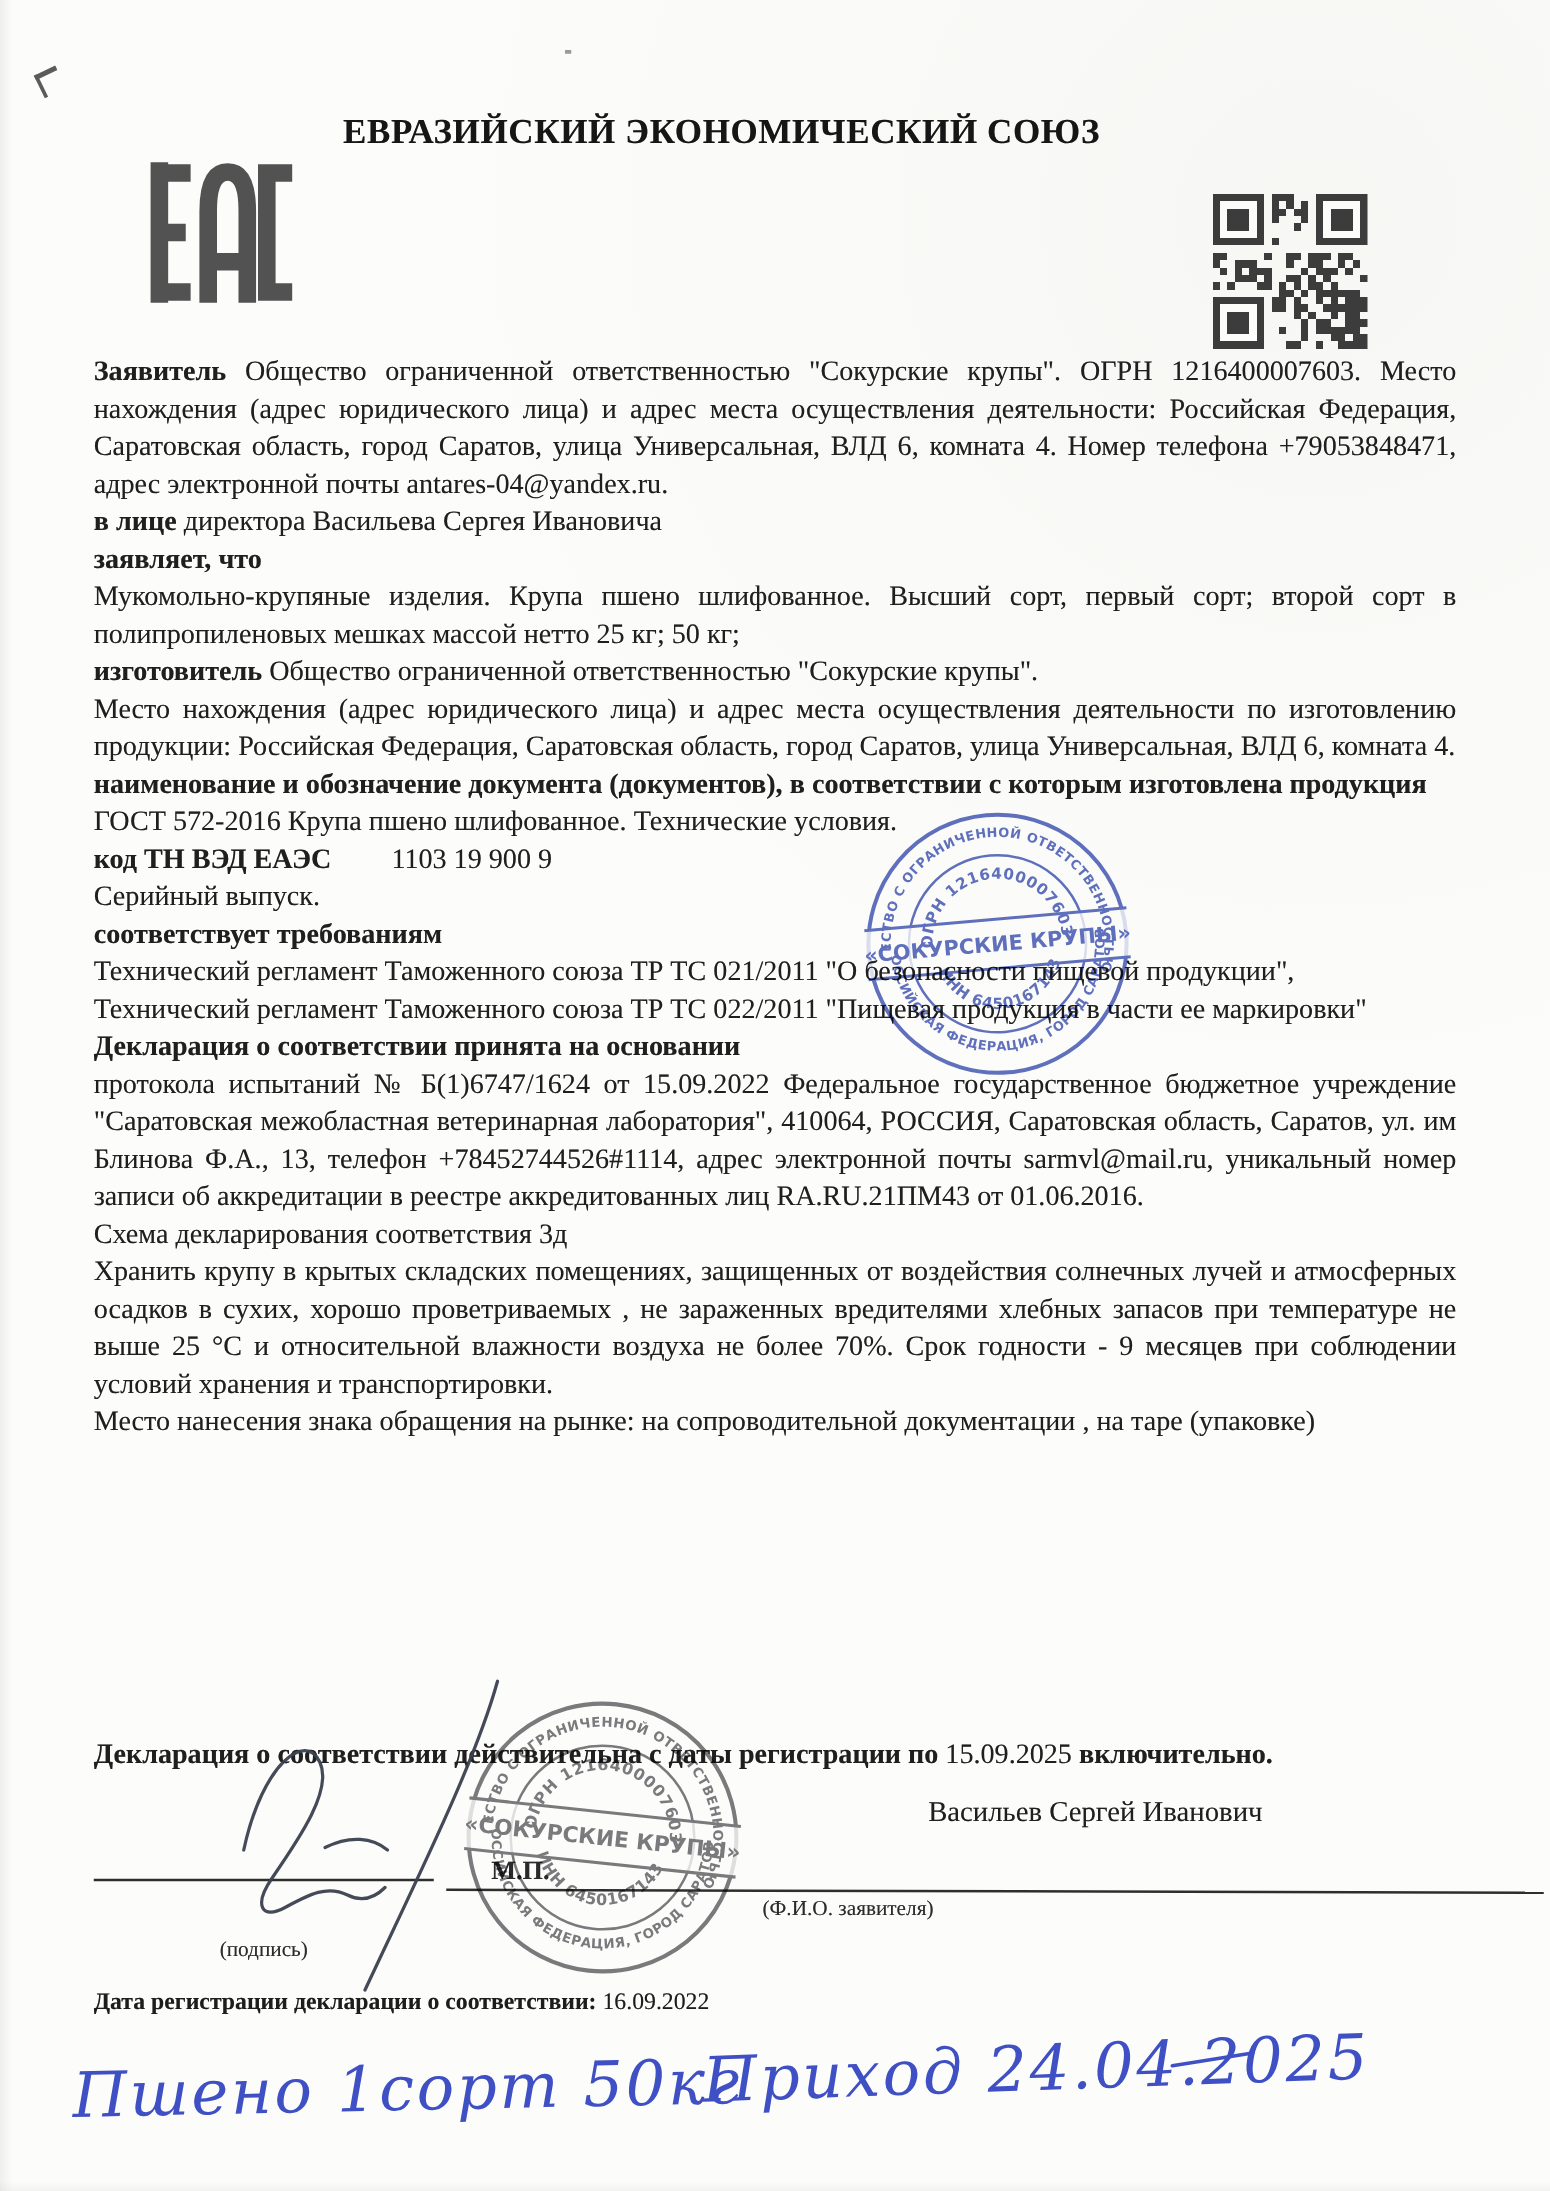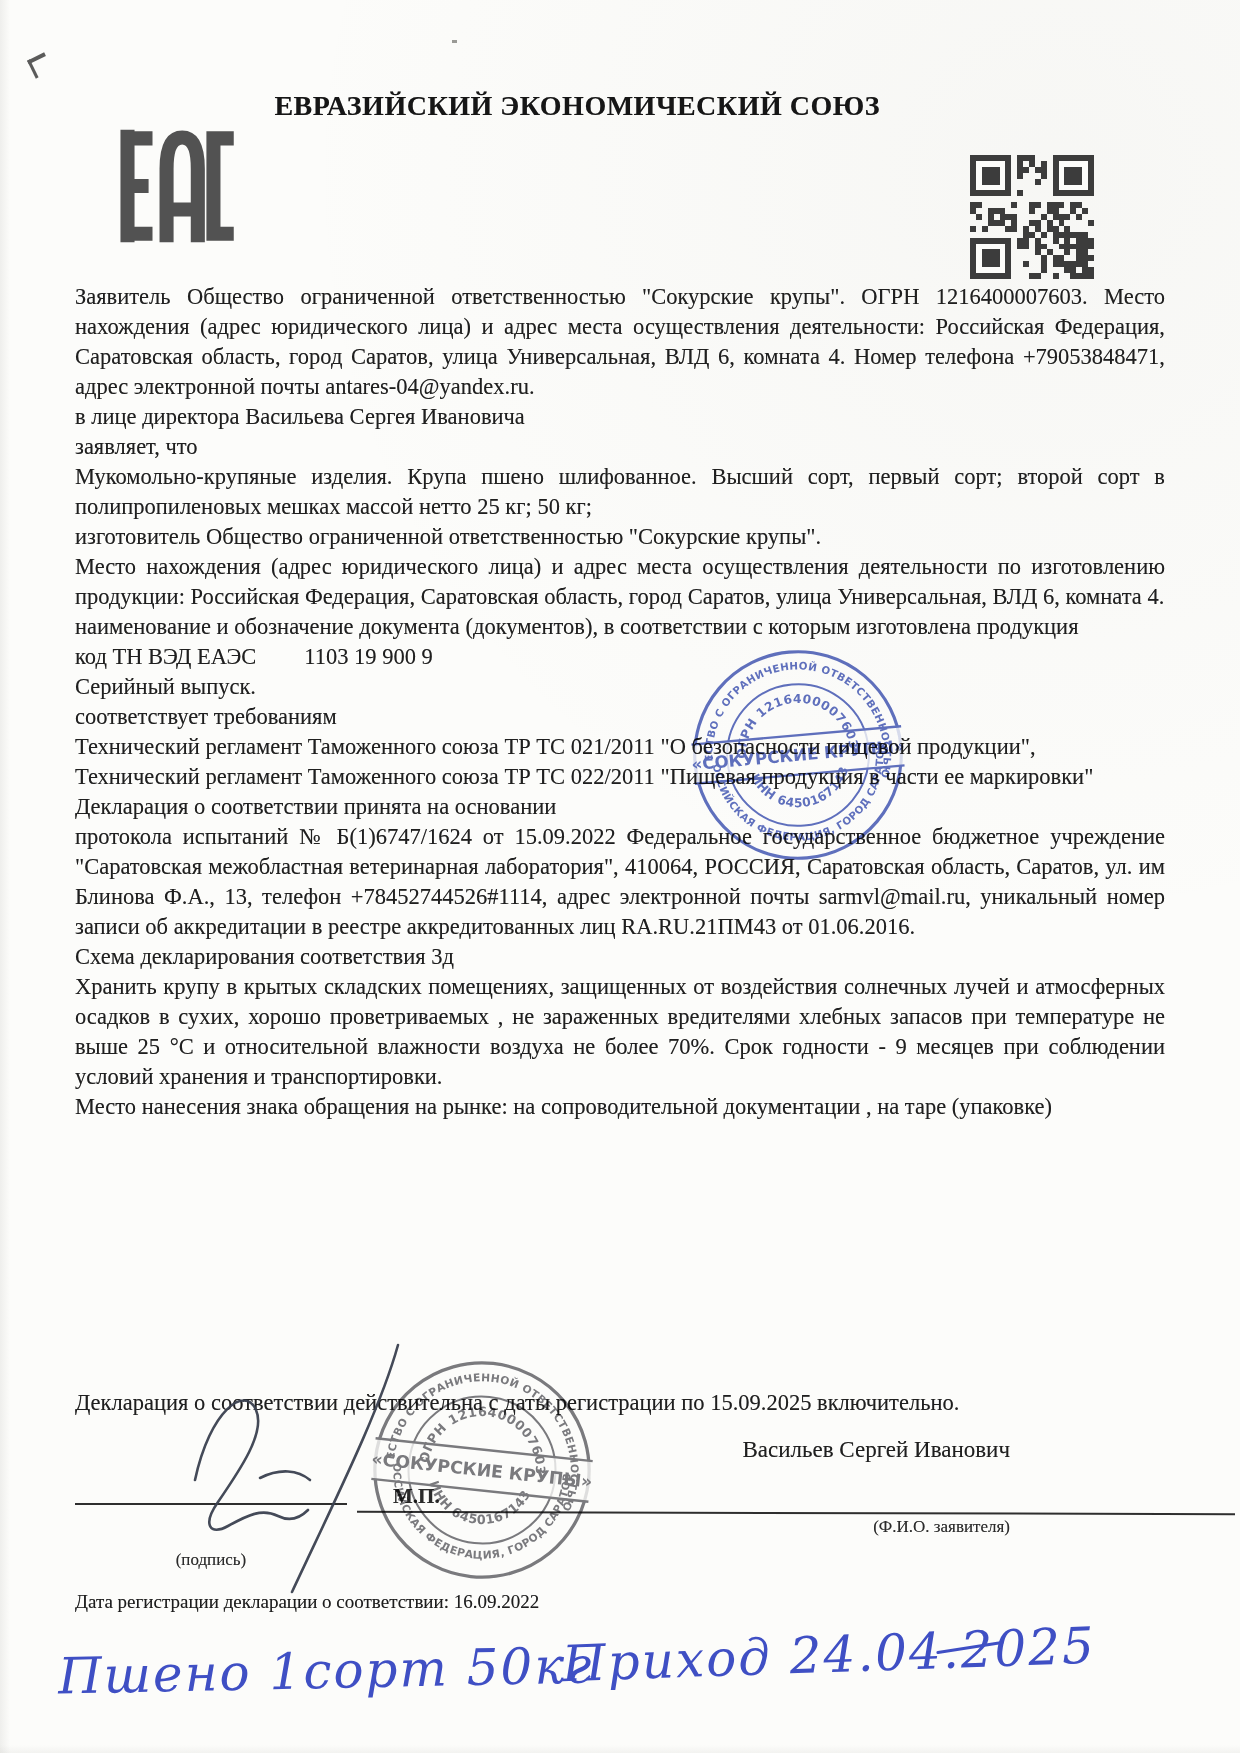--- a/index.html
+++ b/index.html
@@ -17,36 +17,36 @@
   
   .title{position:absolute;left:200px;top:88px;width:680px;text-align:right;
     font-weight:bold;font-size:28px;line-height:36px;color:#161616;letter-spacing:.5px;}
   .eac-logo{position:absolute;left:115px;top:110px;}
   .qr{position:absolute;left:970px;top:150px;}
 
   
   .flow{position:absolute;left:75px;top:282px;width:1090px;height:1118px;overflow:hidden;
     font-size:22.5px;line-height:30px;text-align:justify;color:#1f1f1f;}
   .flow p{margin:0;}
-  .b{font-weight:normal;}
+  .b{font-weight:bold;}
   .gap{display:inline-block;width:48px;}
 
   .validity{position:absolute;left:75px;top:1388px;width:1090px;
     font-size:22.5px;line-height:30px;color:#1f1f1f;}
 
   
   .sig-line{position:absolute;left:75px;top:1503px;width:272px;border-top:2px solid #2e2e2e;}
   .sig-caption{position:absolute;left:75px;top:1550px;width:272px;text-align:center;
     font-size:17px;color:#2b2b2b;}
   .mp-mark{position:absolute;left:393px;top:1484px;font-size:21px;font-weight:bold;color:#2a2a2a;}
   .fio-name{position:absolute;left:610px;top:1437px;width:400px;text-align:right;
     font-size:23px;color:#1f1f1f;}
   .fio-line{position:absolute;left:357px;top:1512px;width:878px;border-top:2px solid #2e2e2e;
     transform:rotate(.15deg);}
-  .fio-caption{position:absolute;left:610px;top:1517px;width:400px;text-align:right;
+  .fio-caption{position:absolute;left:610px;top:1517px;width:400px;text-align:left;
     font-size:17px;color:#2b2b2b;}
 
   
   .reg1{position:absolute;left:75px;top:1556px;width:1120px;font-size:22.5px;color:#1d1d1d;}
   .reg2{position:absolute;left:75px;top:1591px;width:1120px;font-size:19px;color:#1d1d1d;}
 
   
   .stamp{position:absolute;mix-blend-mode:multiply;}
   .stamp-blue{left:680px;top:637px;width:236px;height:236px;transform:rotate(-5deg);
     color:#3d52b4;opacity:.82;}
@@ -235,20 +235,21 @@
   </svg>
 
   <div class="flow doc-text">
     <p><span class="b">Заявитель</span> <span>Общество ограниченной ответственностью "Сокурские крупы". ОГРН 1216400007603. Место нахождения (адрес юридического лица) и адрес места осуществления деятельности: Российская Федерация, Саратовская область, город Саратов, улица Универсальная, ВЛД 6, комната 4. Номер телефона +79053848471, адрес электронной почты antares-04@yandex.ru.</span></p>
     <p><span class="b">в лице</span> <span>директора Васильева Сергея Ивановича</span></p>
     <p><span class="b">заявляет, что</span></p>
     <p><span>Мукомольно-крупяные изделия. Крупа пшено шлифованное. Высший сорт, первый сорт; второй сорт в полипропиленовых мешках массой нетто 25 кг; 50 кг;</span></p>
     <p><span class="b">изготовитель</span> <span>Общество ограниченной ответственностью "Сокурские крупы".</span></p>
     <p><span>Место нахождения (адрес юридического лица) и адрес места осуществления деятельности по изготовлению продукции: Российская Федерация, Саратовская область, город Саратов, улица Универсальная, ВЛД 6, комната 4.</span></p>
     <p><span class="b">наименование и обозначение документа (документов), в соответствии с которым изготовлена продукция</span></p>
+    <p><span>ГОСТ 572-2016 Крупа пшено шлифованное. Технические условия.</span></p>
     <p><span class="b">код ТН ВЭД ЕАЭС</span><span class="gap"></span><span>1103 19 900 9</span></p>
     <p><span>Серийный выпуск.</span></p>
     <p><span class="b">соответствует требованиям</span></p>
     <p><span>Технический регламент Таможенного союза ТР ТС 021/2011 "О безопасности пищевой продукции",</span></p>
     <p><span>Технический регламент Таможенного союза ТР ТС 022/2011 "Пищевая продукция в части ее маркировки"</span></p>
     <p><span class="b">Декларация о соответствии принята на основании</span></p>
     <p><span>протокола испытаний № Б(1)6747/1624 от 15.09.2022 Федеральное государственное бюджетное учреждение "Саратовская межобластная ветеринарная лаборатория", 410064, РОССИЯ, Саратовская область, Саратов, ул. им Блинова Ф.А., 13, телефон +78452744526#1114, адрес электронной почты sarmvl@mail.ru, уникальный номер записи об аккредитации в реестре аккредитованных лиц RA.RU.21ПМ43 от 01.06.2016.</span></p>
     <p><span>Схема декларирования соответствия 3д</span></p>
     <p><span>Хранить крупу в крытых складских помещениях, защищенных от воздействия солнечных лучей и атмосферных осадков в сухих, хорошо проветриваемых , не зараженных вредителями хлебных запасов при температуре не выше 25 °С и относительной влажности воздуха не более 70%. Срок годности - 9 месяцев при соблюдении условий хранения и транспортировки.</span></p>
     <p><span>Место нанесения знака обращения на рынке: на сопроводительной документации , на таре (упаковке)</span></p>

